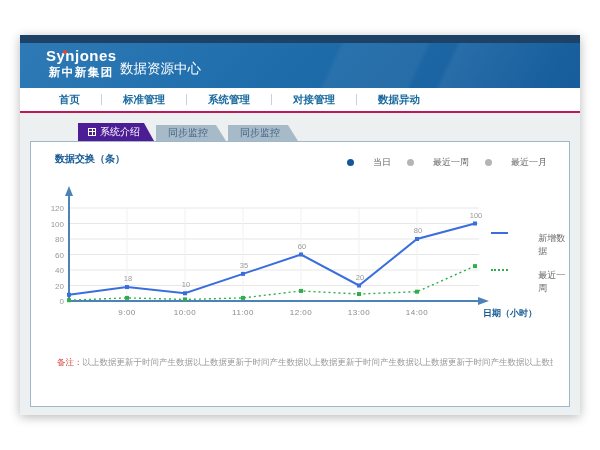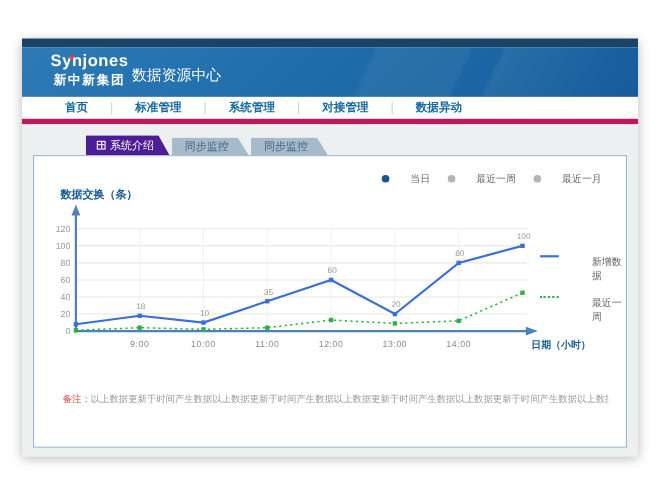--- a/index.html
+++ b/index.html
@@ -16,21 +16,21 @@
   .logo-l1 { font-size:15px; font-weight:bold; letter-spacing:.5px; }
   .logo-l2 { font-size:11.5px; font-weight:bold; letter-spacing:1.5px; margin-top:1px; }
   .logo-accent { position:absolute; left:17px; top:3px; width:4px; height:4px; border-radius:50%; background:#e8442e; }
   .app-title { position:absolute; left:100px; top:0; height:45px; line-height:52px; color:#fff; font-size:13.5px; z-index:2; }
   .user-pill { position:absolute; right:14px; top:11px; height:19px; display:flex; align-items:center; gap:15px;
      border:1px solid rgba(255,255,255,.5); border-radius:10px; background:rgba(0,0,0,.08); padding:0 12px; z-index:2; }
   .user-item { display:flex; align-items:center; gap:3px; color:#fff; font-size:9px; cursor:pointer; }
   .user-item svg { display:block; }
 
   
-  .navbar { height:25px; background:#fff; display:flex; align-items:center; padding-left:18px; border-bottom:5px solid #be185d; }
+  .navbar { height:25px; background:#fff; display:flex; align-items:center; padding-left:18px; border-bottom:2px solid #be185d; }
   .nav-item { color:#17699f; font-size:10.5px; font-weight:bold; padding:0 21px; cursor:pointer; }
   .nav-sep { width:1px; height:11px; background:#c6d2dc; }
 
   
   .content { position:absolute; left:0; top:78px; right:0; bottom:0; background:#edf0f0; }
   .tabs { position:absolute; left:10px; top:10px; display:flex; z-index:3; }
   .tab { font-size:10px; cursor:pointer; display:flex; align-items:center; }
   .tab.active { height:18px; background:#4c1d95; color:#fff; padding:0 14px 0 10px;
      clip-path:polygon(0 0, calc(100% - 10px) 0, 100% 100%, 0 100%);margin-left:48px; }
   .tab.inactive { height:16px; margin-top:2px; margin-left:2px; background:#a7bac7; color:#44658a; padding:0 18px 0 12px;
@@ -40,21 +40,21 @@
   .grid-icon::after { content:""; position:absolute; top:0; bottom:0; left:2.5px; width:1px; background:#fff; }
 
   .panel { position:absolute; left:10px; right:10px; top:28px; bottom:8px; background:#fff; border:1px solid #9db7cc; }
 
   .radios { position:absolute; right:22px; top:14px; display:flex; gap:16px; }
   .radio { display:flex; align-items:center; gap:19px; cursor:pointer; }
   .radio .dot { width:7px; height:7px; border-radius:50%; background:#b5b5b5; }
   .radio.selected .dot { background:#13579a; }
   .radio .rlabel { font-size:9px; color:#666; }
 
-  .ylabel { position:absolute; left:24px; top:28px; font-size:10px; font-weight:bold; color:#155a94; }
+  .ylabel { position:absolute; left:24px; top:10px; font-size:10px; font-weight:bold; color:#155a94; }
   svg.chart { position:absolute; left:8px; top:29px; }
   svg.chart text { font-family:"Liberation Sans","DejaVu Sans",sans-serif; }
 
   .legend { position:absolute; left:460px; top:90px; }
   .legend-item { display:flex; align-items:flex-start; margin-bottom:11px; cursor:pointer;gap:24px; }
   .ls { width:20px; }
   .ls-solid { height:0; border-top:2px solid #3a6edd; }
   .ls-dotted { height:0; border-top:2px dotted #2fae4a; }
   .legend-item .ltext { font-size:9px; color:#666; margin-left:6px; }
 

